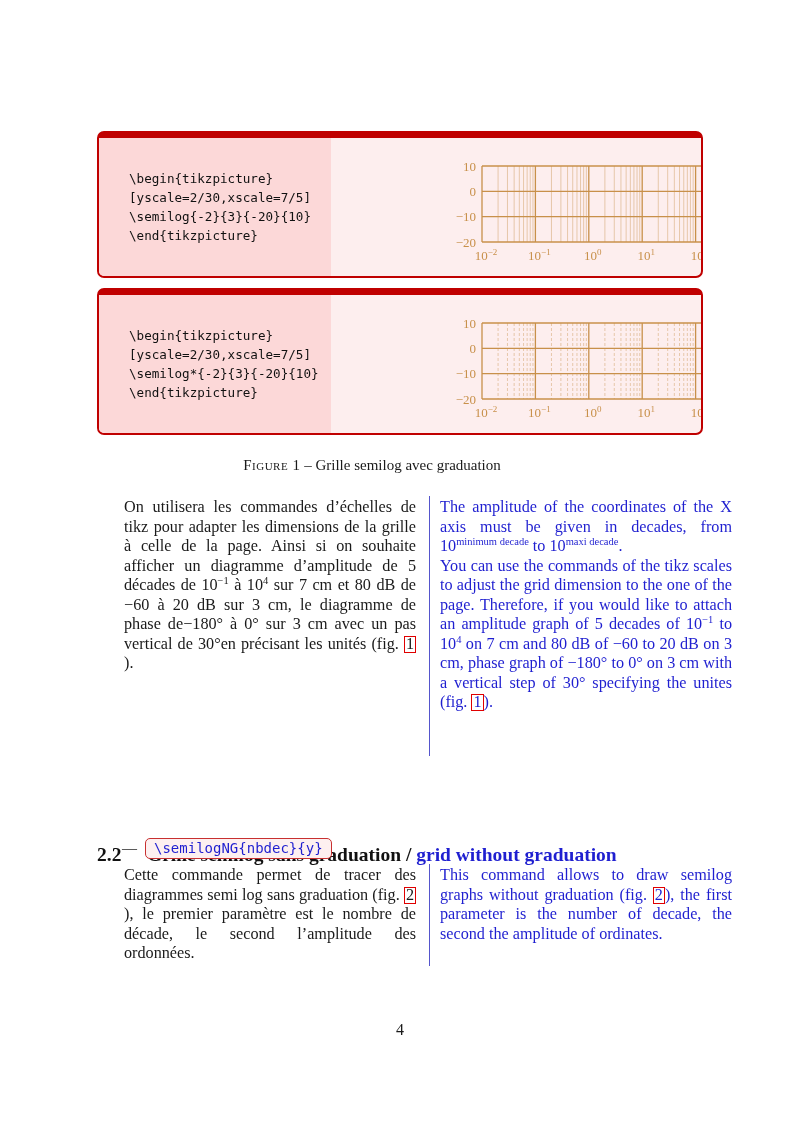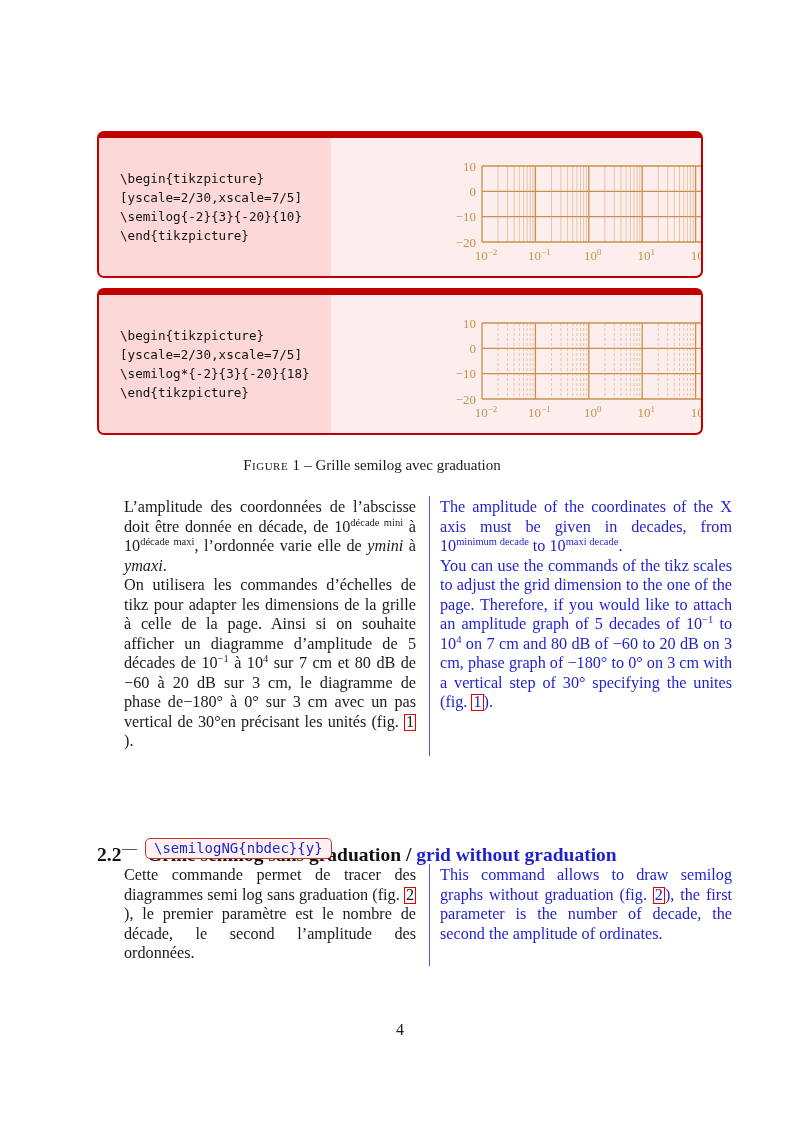--- a/index.html
+++ b/index.html
@@ -7,21 +7,21 @@
     width: 800px; height: 1132px; background: #ffffff; position: relative;
     font-family: "DejaVu Serif", "Liberation Serif", serif; color: #1a1a1a; overflow: hidden;
   }
   .tbox {
     position: absolute; left: 97px; width: 606px; box-sizing: border-box;
     border: 2px solid #c00000; border-top: 7px solid #c00000; border-radius: 7px;
     background: #fdeeee; overflow: hidden;
   }
   .tbox .code {
     position: absolute; left: 0; top: 0; bottom: 0; width: 232px;
-    background: #fcd8d8; box-sizing: border-box; padding-left: 21px;
+    background: #fcd8d8; box-sizing: border-box; padding-left: 30px;
     font-family: "DejaVu Sans Mono", "Liberation Mono", monospace; font-size: 12.6px;
     line-height: 19px; color: #111;
     display: flex; flex-direction: column; justify-content: center;
   }
   .tbox .code div { white-space: pre; }
   .tbox svg { position: absolute; left: 232px; top: 0; }
   .caption {
     position: absolute; top: 457px; left: 0; width: 744px; text-align: center;
     font-size: 15px; font-family: "Liberation Serif", serif;
   }
@@ -121,21 +121,21 @@
       <text x="315.2" y="122" text-anchor="middle" fill="#c8904a" font-size="13" font-family="Liberation Serif, serif">10<tspan dy="-5" font-size="9">1</tspan></text>
       <text x="368.6" y="122" text-anchor="middle" fill="#c8904a" font-size="13" font-family="Liberation Serif, serif">10<tspan dy="-5" font-size="9">2</tspan></text>
       <text x="422" y="122" text-anchor="middle" fill="#c8904a" font-size="13" font-family="Liberation Serif, serif">10<tspan dy="-5" font-size="9">3</tspan></text>
     </svg>
 </div>
 
 <div class="tbox" style="top:288px; height:147px;">
   <div class="code">
     <div>\begin{tikzpicture}</div>
     <div>[yscale=2/30,xscale=7/5]</div>
-    <div>\semilog*{-2}{3}{-20}{18}</div>
+    <div>\semilog*{-2}{3}{-20}{10}</div>
     <div>\end{tikzpicture}</div>
   </div>
   <svg class="graph" width="372" height="140">
       <line x1="167.0750017684566" x2="167.0750017684566" y1="28" y2="104" stroke="#c8904a" stroke-width="0.6" stroke-opacity="0.7" stroke-dasharray="3,2"></line>
       <line x1="176.47827500203" x2="176.47827500203" y1="28" y2="104" stroke="#c8904a" stroke-width="0.6" stroke-opacity="0.7" stroke-dasharray="3,2"></line>
       <line x1="183.15000353691318" x2="183.15000353691318" y1="28" y2="104" stroke="#c8904a" stroke-width="0.6" stroke-opacity="0.7" stroke-dasharray="3,2"></line>
       <line x1="188.32499823154342" x2="188.32499823154342" y1="28" y2="104" stroke="#c8904a" stroke-width="0.6" stroke-opacity="0.7" stroke-dasharray="3,2"></line>
       <line x1="192.55327677048658" x2="192.55327677048658" y1="28" y2="104" stroke="#c8904a" stroke-width="0.6" stroke-opacity="0.7" stroke-dasharray="3,2"></line>
       <line x1="196.12823533676132" x2="196.12823533676132" y1="28" y2="104" stroke="#c8904a" stroke-width="0.6" stroke-opacity="0.7" stroke-dasharray="3,2"></line>
       <line x1="199.2250053053698" x2="199.2250053053698" y1="28" y2="104" stroke="#c8904a" stroke-width="0.6" stroke-opacity="0.7" stroke-dasharray="3,2"></line>
@@ -193,21 +193,20 @@
       <text x="368.6" y="122" text-anchor="middle" fill="#c8904a" font-size="13" font-family="Liberation Serif, serif">10<tspan dy="-5" font-size="9">2</tspan></text>
       <text x="422" y="122" text-anchor="middle" fill="#c8904a" font-size="13" font-family="Liberation Serif, serif">10<tspan dy="-5" font-size="9">3</tspan></text>
     </svg>
 </div>
 
 <div class="caption">
   <span class="sc">Figure 1</span><span> – </span><span>Grille semilog avec graduation</span>
 </div>
 
 <div class="col fr" style="top:498px;">
-  <p><span>L’amplitude des coordonnées de l’abscisse doit être donnée en décade, de 10</span><sup>décade mini</sup><span> à 10</span><sup>décade maxi</sup><span>, l’ordonnée varie elle de </span><i>ymini</i><span> à </span><i>ymaxi</i><span>.</span></p>
   <p><span>On utilisera les commandes d’échelles de tikz pour adapter les dimensions de la grille à celle de la page. Ainsi si on souhaite afficher un diagramme d’amplitude de 5 décades de 10</span><sup>−1</sup><span> à 10</span><sup>4</sup><span> sur 7 cm et 80 dB de −60 à 20 dB sur 3 cm, le diagramme de phase de−180° à 0° sur 3 cm avec un pas vertical de 30°en précisant les unités (fig. </span><span class="ref">1</span><span>).</span></p>
 </div>
 <div class="vrule" style="top:496px; height:260px;"></div>
 <div class="col en" style="top:498px;">
   <p><span>The amplitude of the coordinates of the X axis must be given in decades, from 10</span><sup>minimum decade</sup><span> to 10</span><sup>maxi decade</sup><span>.</span></p>
   <p><span>You can use the commands of the tikz scales to adjust the grid dimension to the one of the page. Therefore, if you would like to attach an amplitude graph of 5 decades of 10</span><sup>−1</sup><span> to 10</span><sup>4</sup><span> on 7 cm and 80 dB of −60 to 20 dB on 3 cm, phase graph of −180° to 0° on 3 cm with a vertical step of 30° specifying the unites (fig. </span><span class="ref">1</span><span>).</span></p>
 </div>
 
 <div class="section">
   <span class="num">2.2</span><span>Grille semilog sans graduation</span><span> / </span><span class="en">grid without graduation</span>

